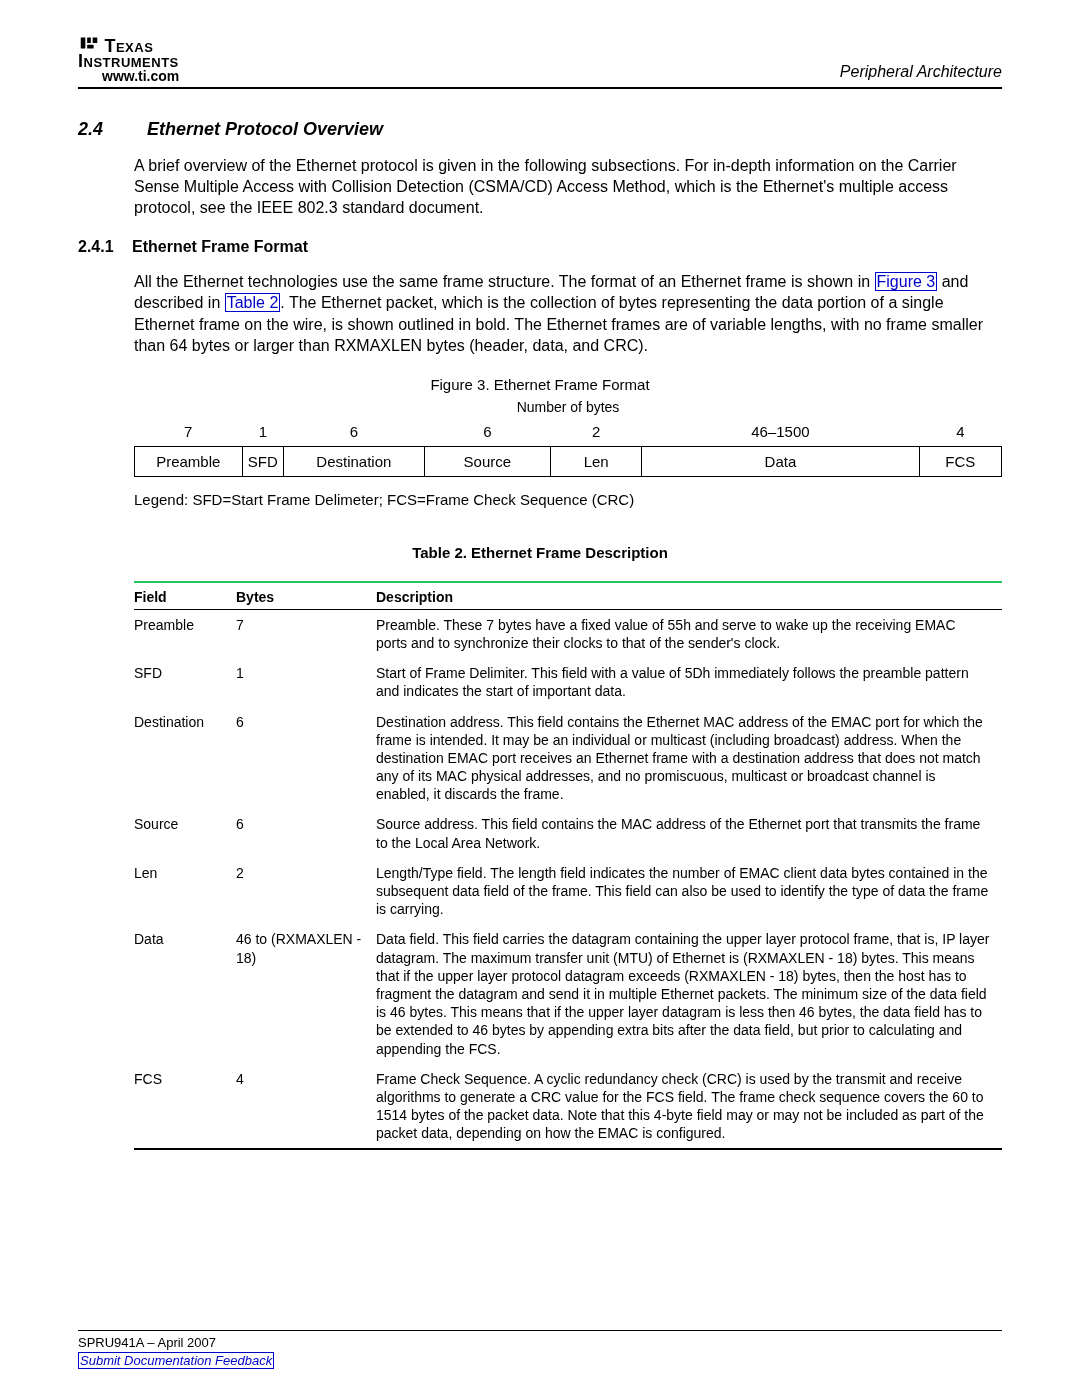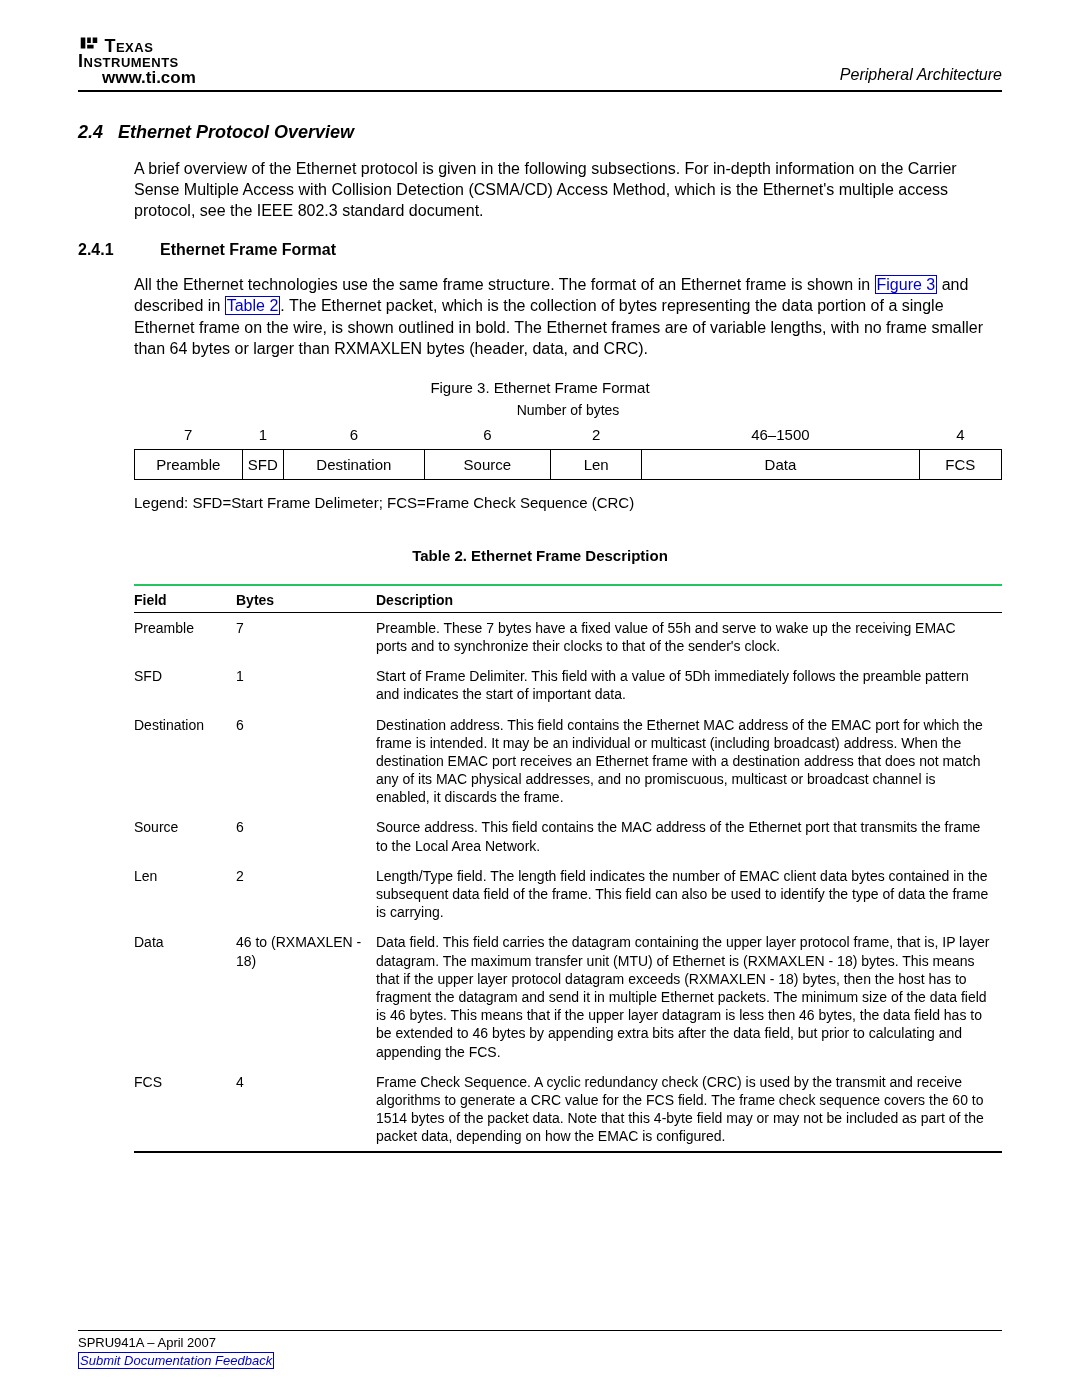--- a/index.html
+++ b/index.html
@@ -19,36 +19,36 @@
   .header-row {
     display: flex;
     justify-content: space-between;
     align-items: flex-end;
     margin-bottom: 4px;
   }
   .ti-logo { line-height: 1; }
   .ti-chip { font-size: 22px; letter-spacing: -1px; display:inline-block; transform: translateY(2px); }
   .ti-texas { font-size: 18px; font-variant: small-caps; font-weight: bold; letter-spacing: 0.5px; }
   .ti-instr { font-size: 18px; font-variant: small-caps; font-weight: bold; letter-spacing: 0.5px; display:block; margin-top:-4px; }
-  .ti-url { font-size: 17px; font-weight: bold; display:block; margin-top: -1px; margin-left: 24px;}
+  .ti-url { font-size: 14px; font-weight: bold; display:block; margin-top: -1px; margin-left: 24px;}
   .header-right {
     font-style: italic;
     font-size: 16px;
     padding-bottom: 2px;
     margin-left: 6px;
   }
   .top-rule { border: none; border-top: 2px solid #000; margin: 0 0 30px; }
 
-  .sec-row { display:flex; gap: 2px; margin-bottom: 8px; }
+  .sec-row { display:flex; gap: 31px; margin-bottom: 8px; }
   .sec-num { font-weight: bold; font-style: italic; font-size: 18px; min-width: 38px;}
   .sec-title { font-weight: bold; font-style: italic; font-size: 18px; }
 
   .body-text { font-size: 16px; line-height: 1.32; margin-left: 56px; margin-bottom: 20px; margin-top: 15px; }
 
-  .sub-row { display:flex; gap: 28px; margin: 0 0 8px; }
+  .sub-row { display:flex; margin: 0 0 8px; }
   .sub-num { font-weight: bold; font-size: 16px; min-width: 54px; }
   .sub-title { font-weight: bold; font-size: 16px; }
 
   a.ref { color: #0000cc; text-decoration: none; border: 1px solid #0000cc; padding: 0 1px; }
 
   .fig-title { text-align: center; font-weight: normal; font-size: 15px; margin: 18px 0 6px; }
 
   .frame-wrap { margin-left: 56px; margin-right: 0; }
   .num-bytes-label { text-align:center; font-size:14px; margin-bottom:2px; }
 

